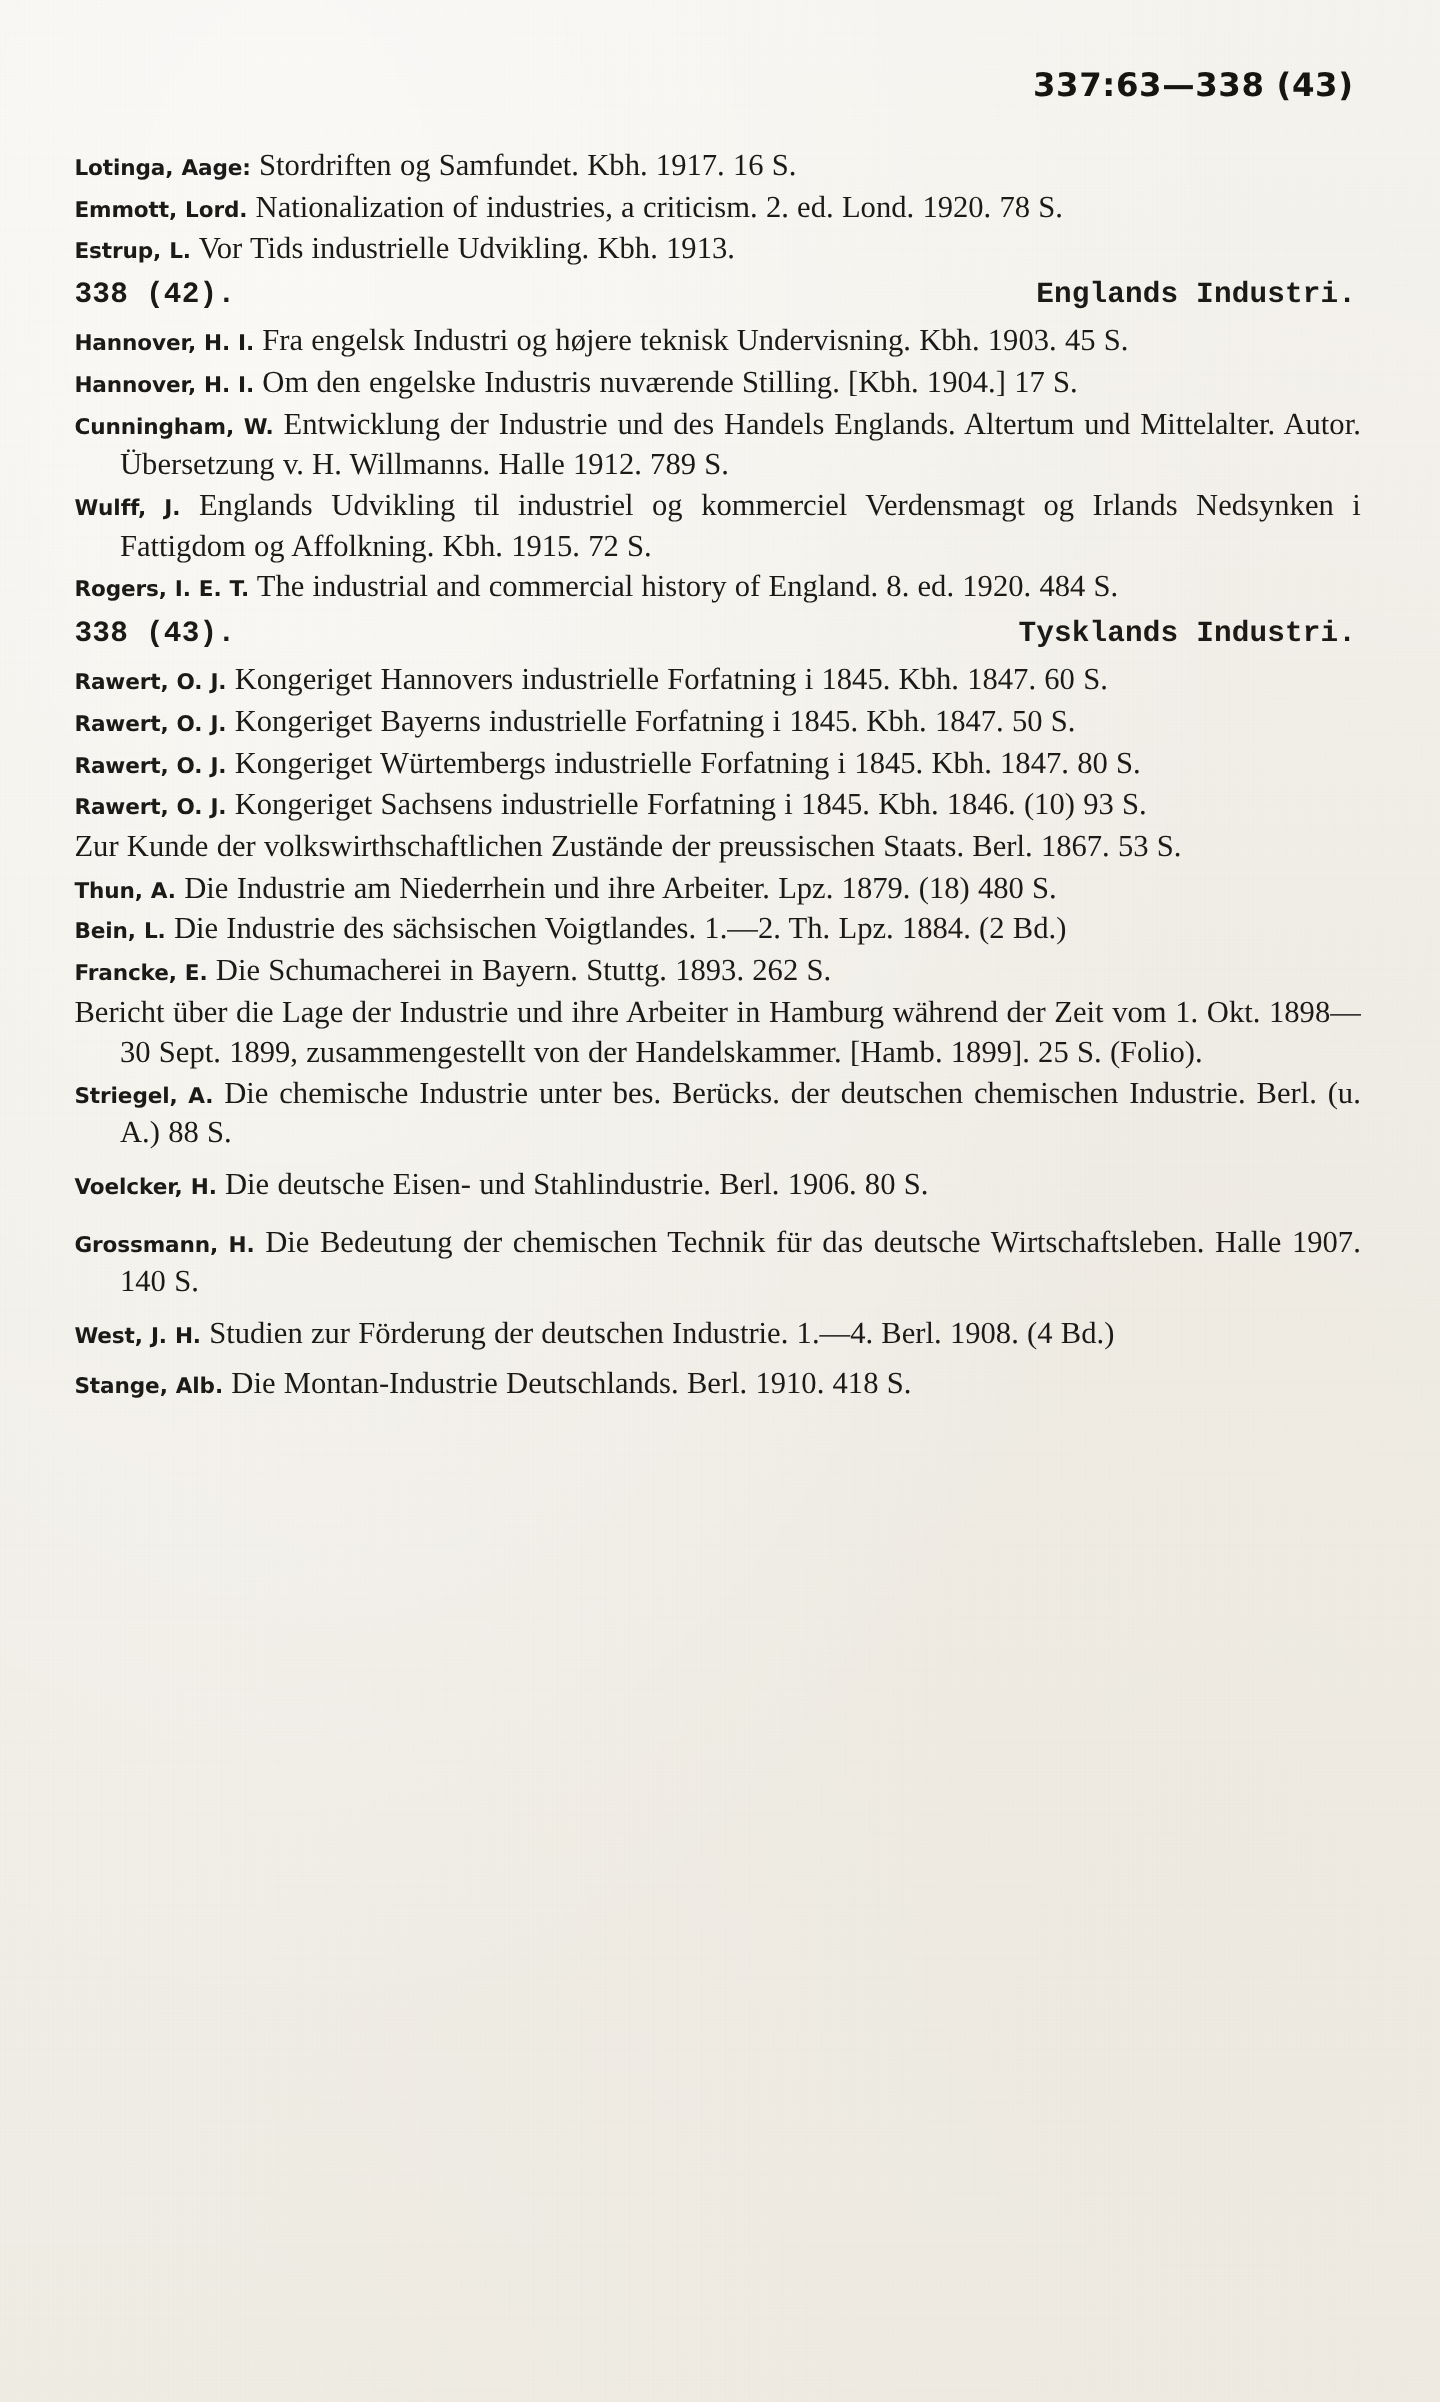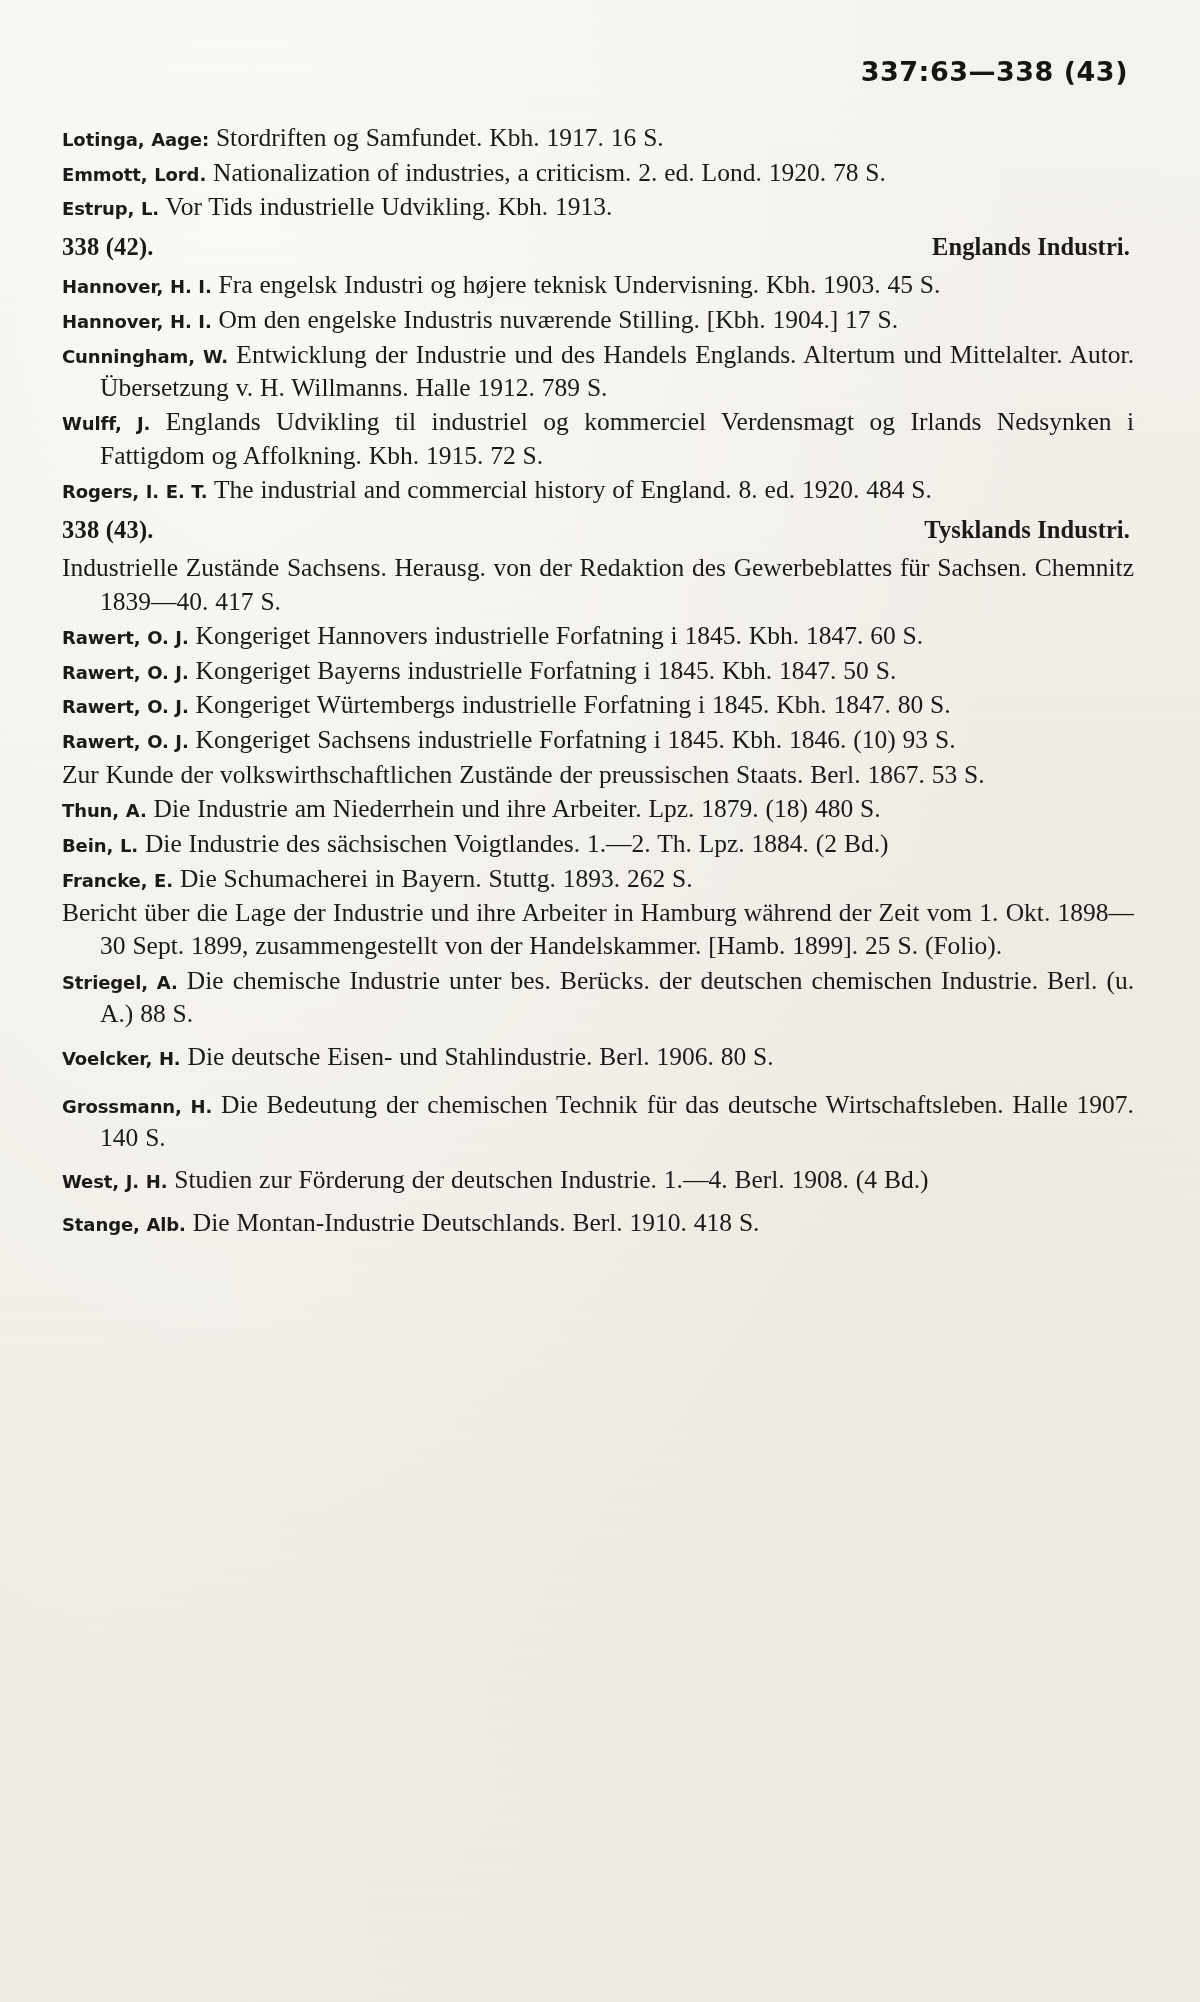--- a/index.html
+++ b/index.html
@@ -69,21 +69,21 @@
   .author {
     font-family: "DejaVu Sans", sans-serif;
     font-weight: bold;
     font-size: 18px;
     letter-spacing: -0.1px;
   }
   .section-line {
     display: flex;
     justify-content: space-between;
     align-items: center;
-    font-family: Liberation Serif, serif;
+    font-family: Liberation Mono, monospace;
     font-weight: bold;
     font-size: 24.5px;
     margin: 10px 0 7px 0;
     padding-left: 0;
   }
   .section-line .num {
     letter-spacing: 0.2px;
   }
   .section-line .title {
     letter-spacing: 0.1px;
@@ -141,23 +141,20 @@
     </div>
     <div class="entry">
       <span class="hang author">Rogers, I. E. T.</span><span> The industrial and commercial history of England. 8. ed. 1920. 484 S.</span>
     </div>
 
     <div class="section-line">
       <span class="num">338 (43).</span>
       <span class="title">Tysklands Industri.</span>
     </div>
 
-    <div class="entry noauthor">
-      <span class="hang">Industrielle Zustände Sachsens. Herausg. von der Redaktion des Gewerbeblattes für Sachsen. Chemnitz 1839—40. 417 S.</span>
-    </div>
     <div class="entry">
       <span class="hang author">Rawert, O. J.</span><span> Kongeriget Hannovers industrielle Forfatning i 1845. Kbh. 1847. 60 S.</span>
     </div>
     <div class="entry">
       <span class="hang author">Rawert, O. J.</span><span> Kongeriget Bayerns industrielle Forfatning i 1845. Kbh. 1847. 50 S.</span>
     </div>
     <div class="entry">
       <span class="hang author">Rawert, O. J.</span><span> Kongeriget Würtembergs industrielle Forfatning i 1845. Kbh. 1847. 80 S.</span>
     </div>
     <div class="entry">

